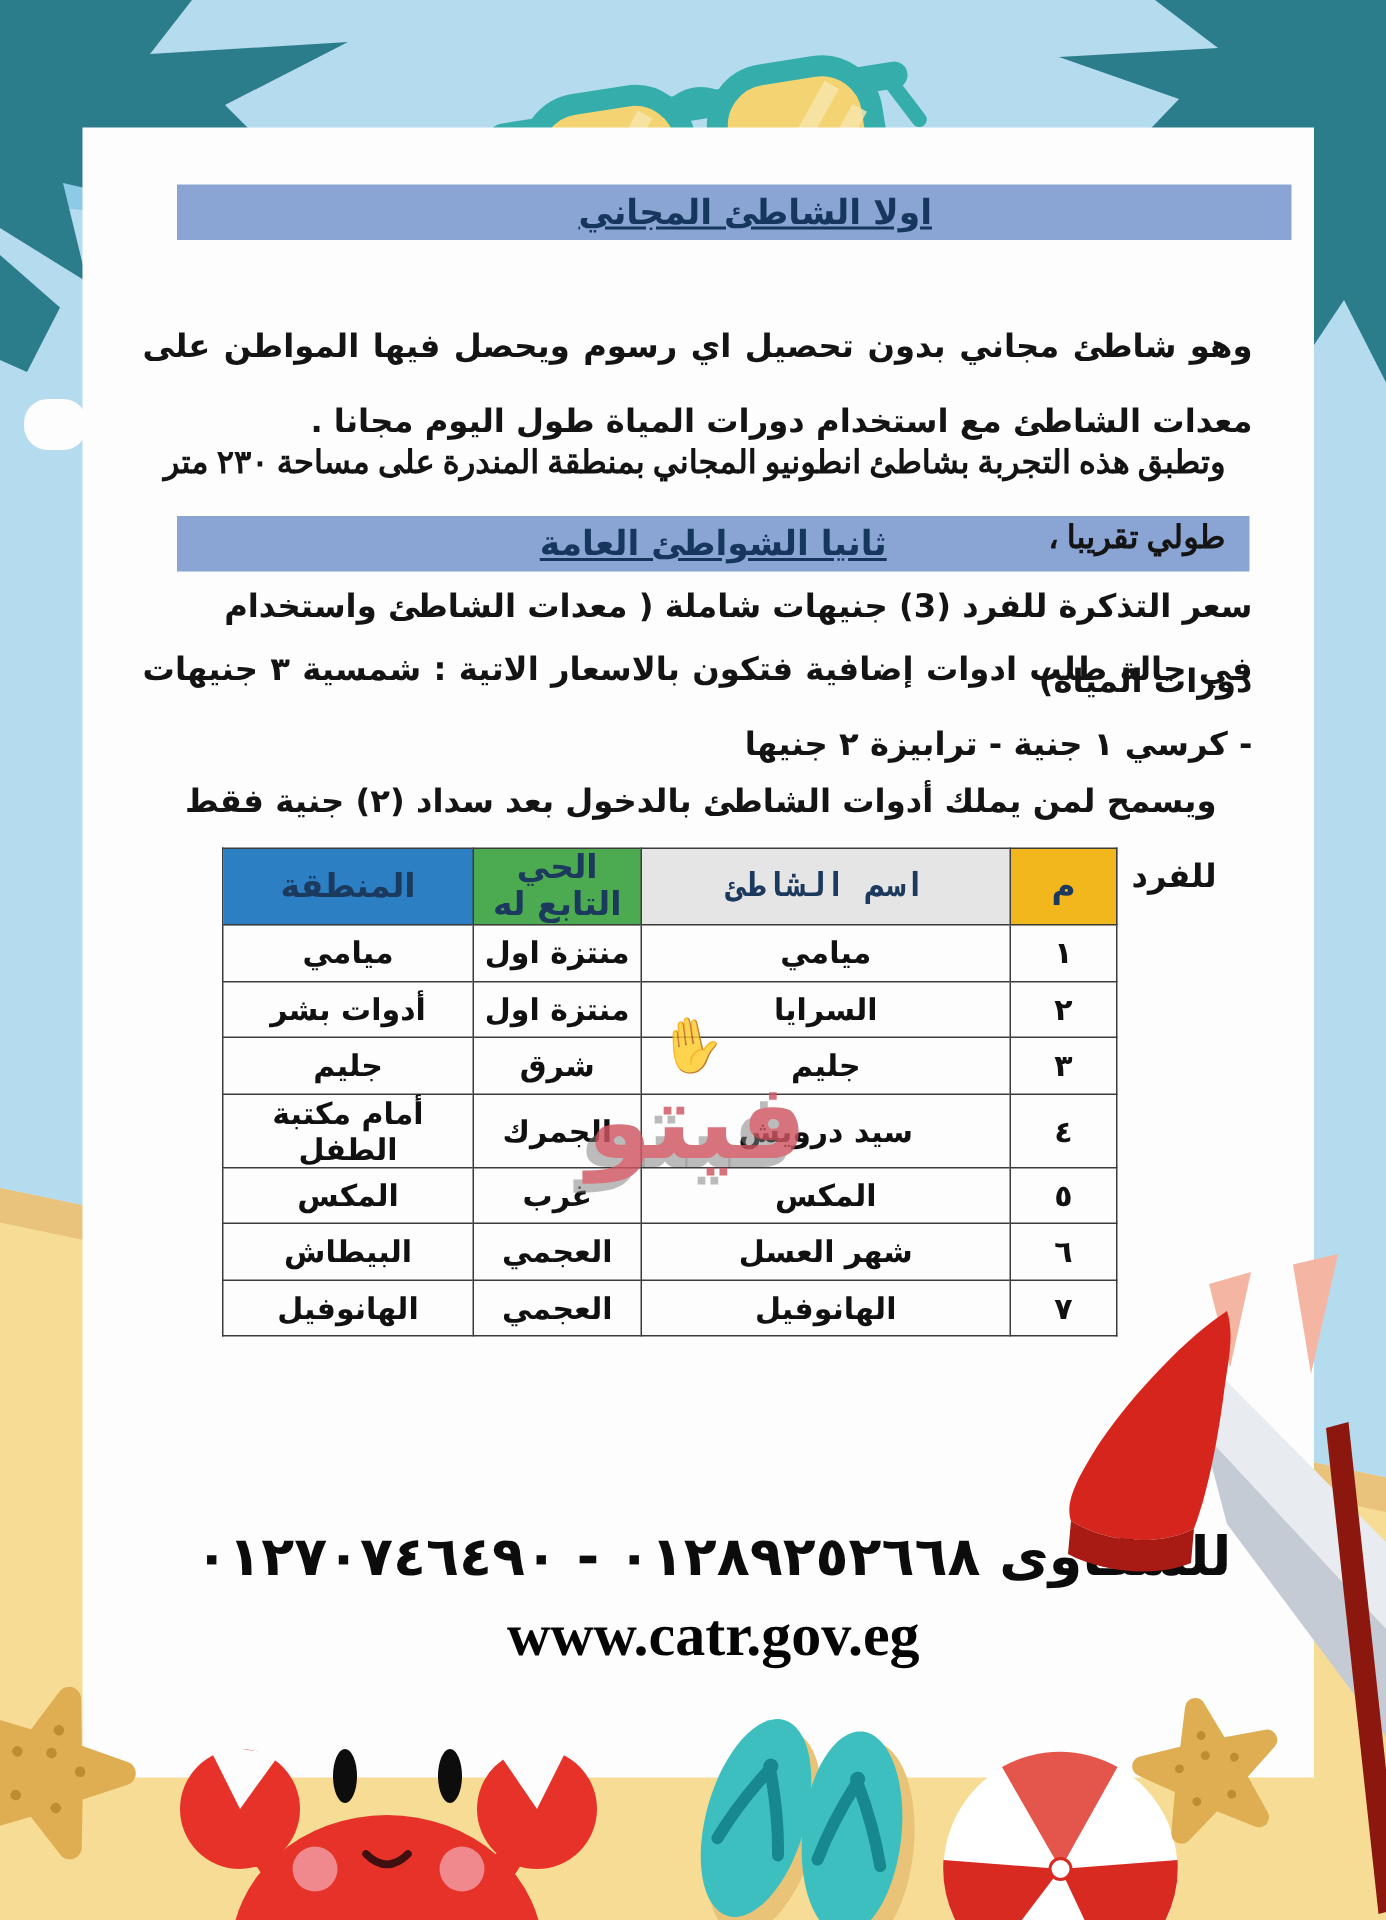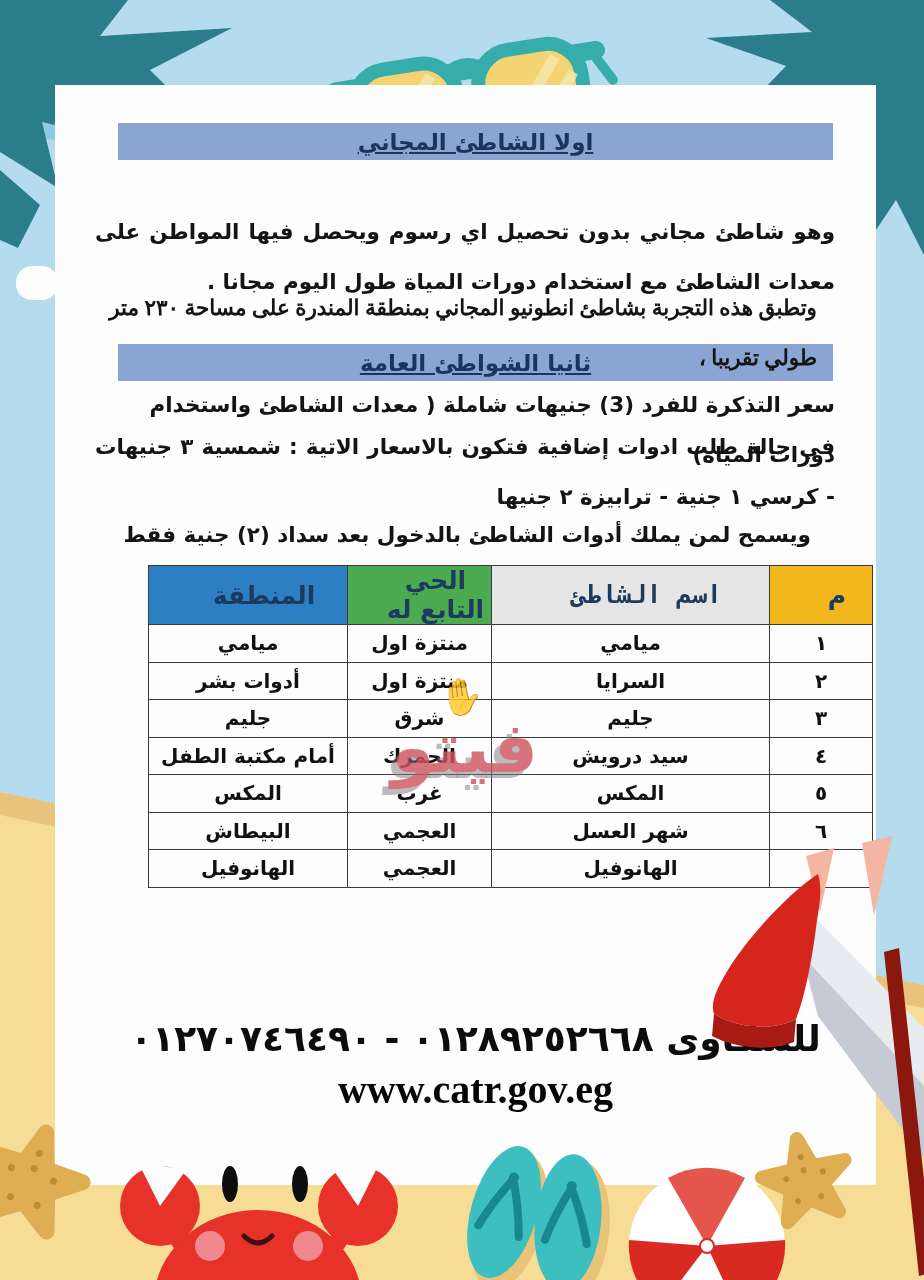--- a/index.html
+++ b/index.html
@@ -5,36 +5,36 @@
   html,body{margin:0;padding:0;}
   #page{position:relative;width:924px;height:1280px;overflow:hidden;background:#b5dcee;font-family:"DejaVu Sans",sans-serif;}
   svg{display:block;}
   .deco{position:absolute;left:0;top:0;pointer-events:none;}
   #bg-deco{z-index:1;}
   #card{position:absolute;left:55px;top:85px;width:821px;height:1100px;background:#fdfdfd;z-index:2;}
   #fg-deco{z-index:4;}
   .heading-bar{position:absolute;left:118px;width:715px;height:37px;background:#8aa5d3;z-index:3;
     display:flex;align-items:center;justify-content:center;}
   .heading-bar span{font-size:23px;font-weight:bold;color:#17365d;text-decoration:underline;}
-  #h1-bar{top:123px;}
+  #h1-bar{top:123px;padding-left:28px;}
   #h2-bar{top:344px;}
   .p{position:absolute;left:95px;width:740px;direction:rtl;text-align:right;
      font-size:21.5px;font-weight:bold;color:#141414;line-height:50px;z-index:3;}
   .just{text-align:justify;}
   #p1{top:168px;}
   #p2{top:207px;}
   #p3{top:283px;padding-right:18px;width:722px;font-family:Liberation Serif, serif;}
   #p4{top:380px;}
   #p5{top:422px;}
   #p6{top:510px;padding-right:24px;width:716px;}
   #beach-table{position:absolute;left:148px;top:565px;width:592px;border-collapse:collapse;z-index:3;
      direction:rtl;table-layout:fixed;}
   #beach-table th,#beach-table td{border:1.5px solid #3c3c3c;text-align:center;vertical-align:middle;
      font-weight:bold;padding:0;}
-  #beach-table th{height:47px;font-size:25px;color:#1c3a5e;padding-left:32px;}
+  #beach-table th{height:47px;font-size:22px;color:#1c3a5e;}
   #beach-table td{height:36.5px;font-size:20px;color:#111;background:#fdfdfd;margin-left:32px;}
   .col-num{width:70px;background:#f3b71e;}
   .col-name{width:245px;background:#e5e5e5;font-family:Liberation Mono, monospace;}
   .col-district{width:111px;background:#4cab50;}
   .col-area{width:166px;background:#2d7fc3;}
   #complaints{position:absolute;left:118px;top:1018px;width:715px;direction:rtl;text-align:center;
      font-size:36px;font-weight:600;color:#0c0c0c;z-index:3;font-family:"DejaVu Sans",sans-serif;}
   #website{position:absolute;left:118px;top:1066px;width:715px;text-align:center;
      font-size:40px;font-weight:bold;color:#050505;z-index:3;font-family:"Liberation Serif",serif;}
   #watermark{position:absolute;left:218px;top:698px;width:330px;height:110px;z-index:5;opacity:.82;pointer-events:none;}

